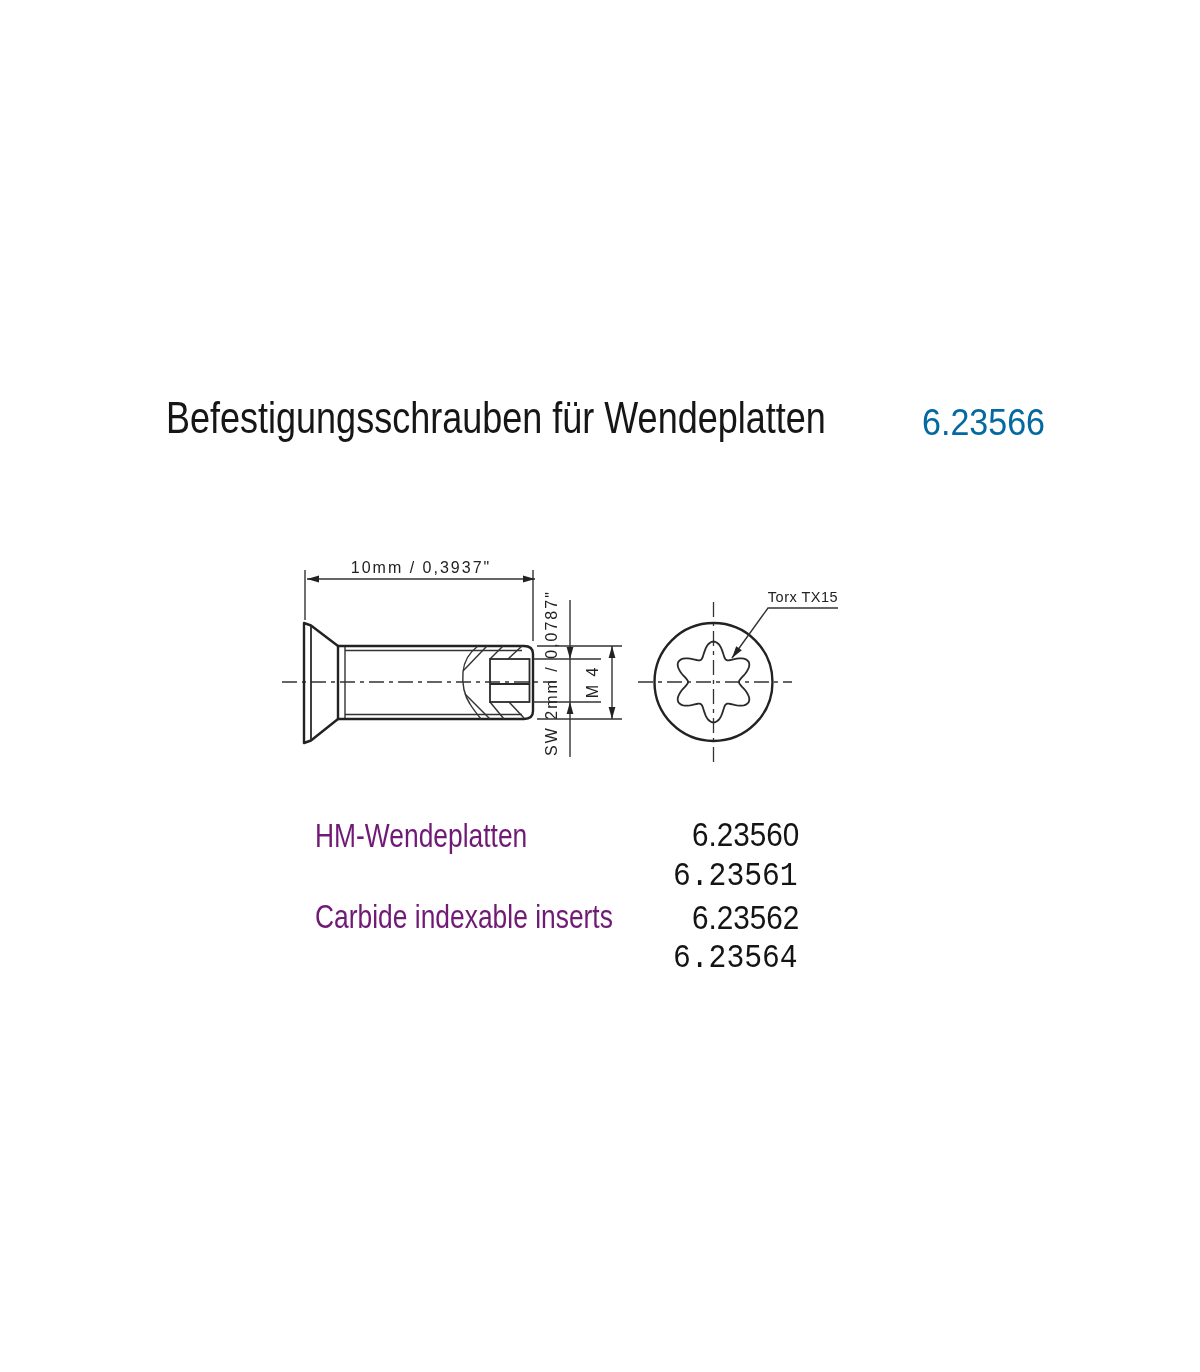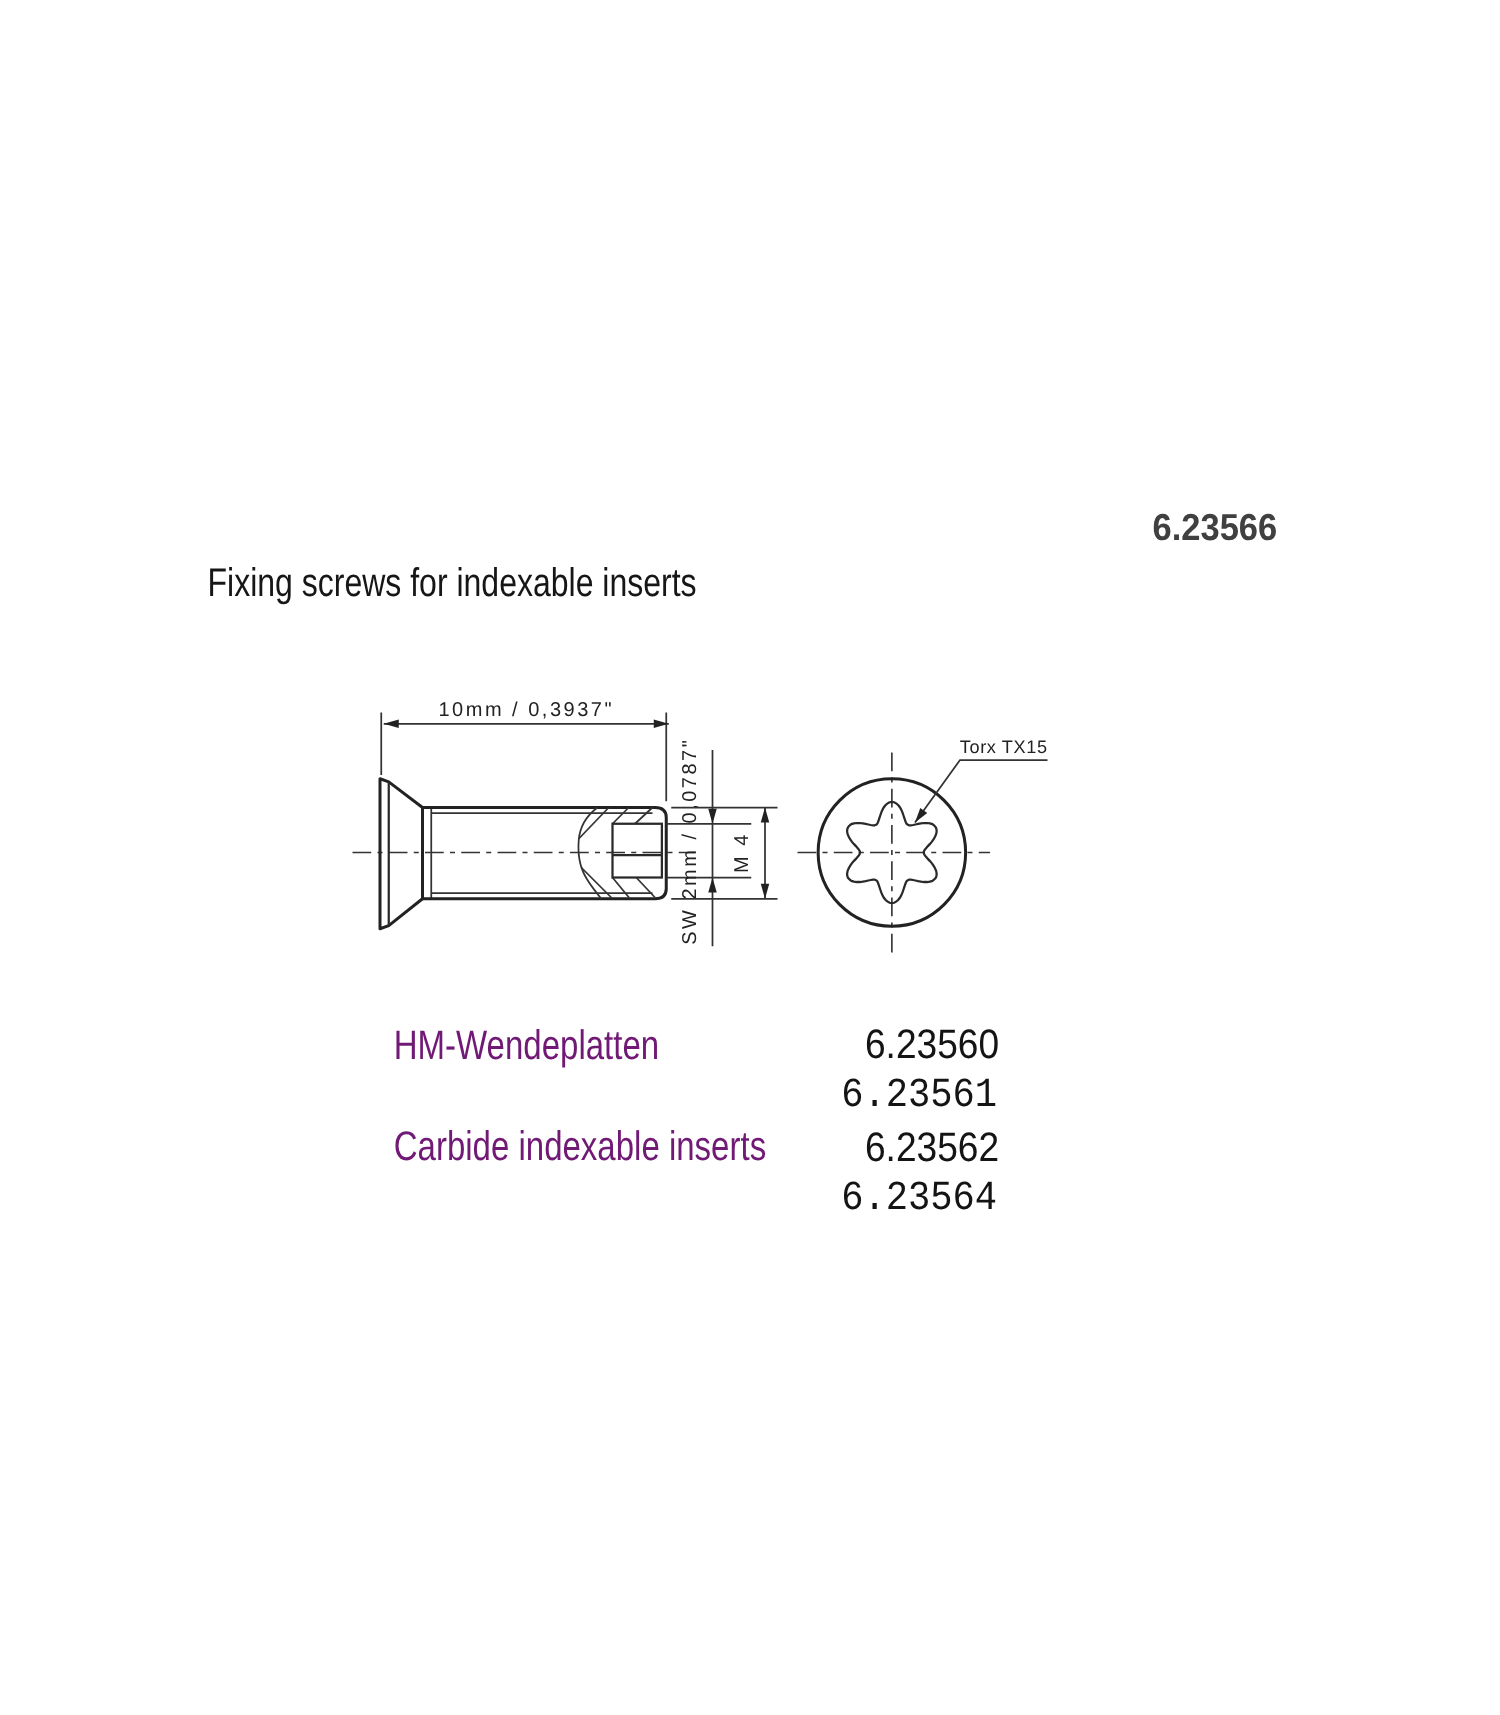--- a/index.html
+++ b/index.html
@@ -3,43 +3,43 @@
 <meta charset="utf-8">
 <style>
   html,body{margin:0;padding:0;background:#ffffff;}
   #page{position:relative;width:1200px;height:1372px;background:#fff;overflow:hidden;
         font-family:"Liberation Sans",sans-serif;color:#111;}
   .abs{position:absolute;}
   .cond{display:inline-block;transform:scaleX(0.8);transform-origin:0 0;white-space:nowrap;}
   .cond92{display:inline-block;transform:scaleX(0.92);transform-origin:0 0;white-space:nowrap;}
   .condc{display:inline-block;transform:scaleX(0.9);transform-origin:50% 0;white-space:nowrap;}
   #title-de{left:166px;top:395px;font-size:45px;line-height:45px;color:#161616;}
-  #article-no{left:922px;top:406px;font-size:30px;line-height:33px;color:#404040;font-weight:bold;}
+  #article-no{left:922px;top:406px;font-size:37px;line-height:33px;color:#0369a1;}
   #title-en{left:166px;top:450px;font-size:32px;line-height:32px;color:#161616;}
   .plist-label{position:absolute;left:315px;font-size:33px;line-height:33px;color:#701a75;}
   .plist-num{position:absolute;left:655px;width:150px;text-align:right;font-size:33px;line-height:33px;color:#141414;}
   svg text{font-family:"Liberation Sans",sans-serif;fill:#222;}
   .dimtxt{font-size:16px;letter-spacing:2px;}
   .leadtxt{font-size:14.5px;letter-spacing:0.5px;}
   .thick{stroke:#222;stroke-width:2.4;fill:none;stroke-linecap:round;stroke-linejoin:round;}
   .med{stroke:#2a2a2a;stroke-width:1.8;fill:none;}
   .thin{stroke:#333;stroke-width:1.4;fill:none;}
   .cline{stroke:#333;stroke-width:1.3;fill:none;stroke-dasharray:15 5 4 5;}
   .arrow{fill:#222;stroke:none;}
 </style>
 </head>
 <body>
 
 <div id="page">
 
+  <div id="title-de" class="abs">
+    <span class="cond">Befestigungsschrauben für Wendeplatten</span>
+  </div>
   <div id="article-no" class="abs">
     <span class="cond92">6.23566</span>
-  </div>
-  <div id="title-en" class="abs">
-    <span class="cond">Fixing screws for indexable inserts</span>
   </div>
 
   <svg class="abs" style="left:0;top:0;" width="1200" height="1372" viewBox="0 0 1200 1372">
 
     <g>
 
       <path class="cline" d="M282,682 H556"></path>
 
       <path class="thick" d="M304,623 L311,625.5 L338,646 L338,719 L311,740.5 L304,743 Z"></path>
       <path class="med" d="M311,625.5 V740.5"></path>

